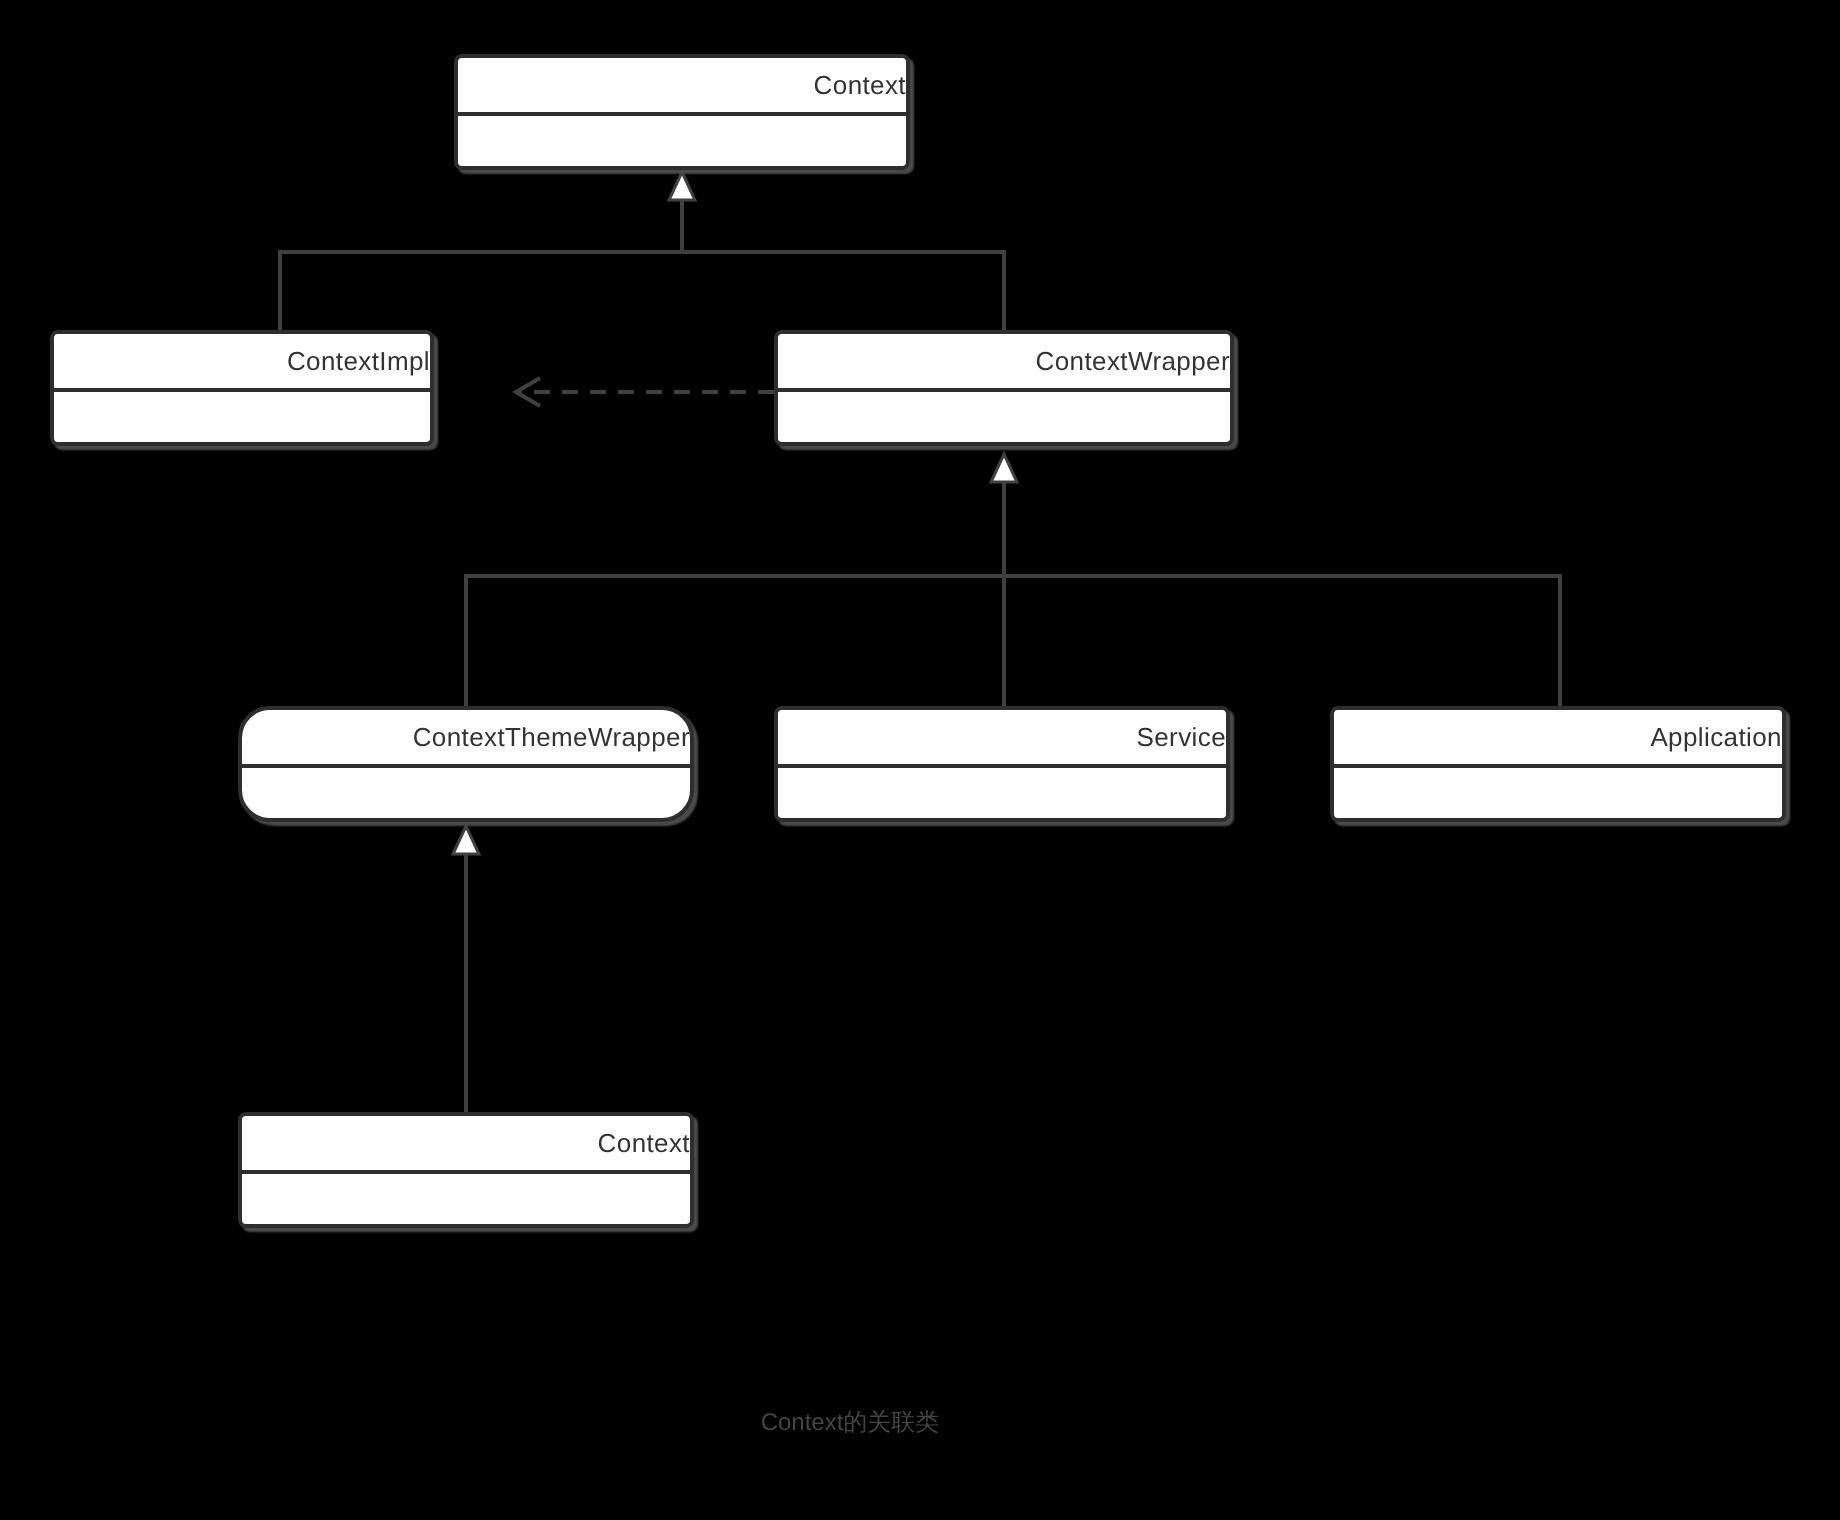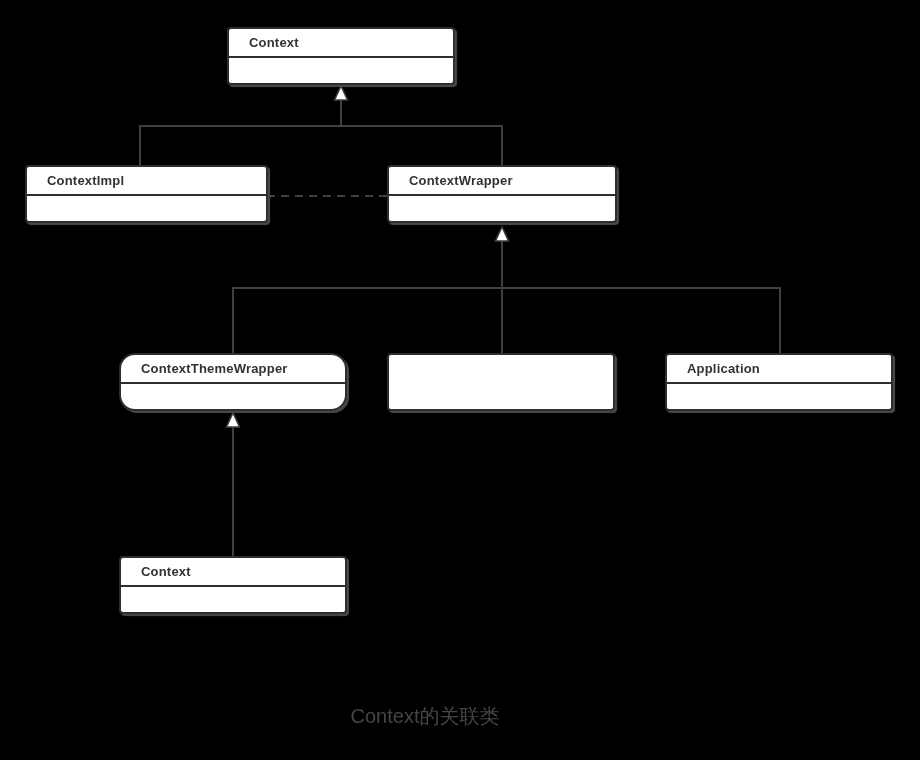--- a/index.html
+++ b/index.html
@@ -31,38 +31,37 @@
     background:var(--box-fill);
     border:2px solid var(--box-border);
     border-radius:4px;
     box-shadow:2px 2px 1px #4a4a4a;
     box-sizing:border-box;
     width:228px;height:58px;
   }
   .uml-title{
     height:27px;line-height:27px;
     border-bottom:2px solid var(--box-border);
-    text-align:left;
-    font-size:13px;font-weight:bold;
+    text-align:right;
+    font-size:13px;font-weight:normal;
     color:var(--title-text);
     letter-spacing:0.2px;
-    padding-left:20px;
   }
   .uml-body{flex:1;}
   .pos-context{left:227px;top:27px;}
-  .pos-contextimpl{left:25px;top:165px;width:243px;}
+  .pos-contextimpl{left:25px;top:165px;width:192px;}
   .pos-contextwrapper{left:387px;top:165px;width:230px;}
   .pos-contextthemewrapper{left:119px;top:353px;border-radius:16px;}
   .pos-service{left:387px;top:353px;}
   .pos-application{left:665px;top:353px;}
   .pos-activity{left:119px;top:556px;}
   .diagram-caption{
     position:absolute;left:0;top:703px;width:850px;
     text-align:center;
-    font-size:20px;
+    font-size:12px;
     color:var(--caption-text);
   }
 </style>
 </head>
 <body>
 
 <div class="canvas">
 
   <svg class="connector-layer" viewBox="0 0 920 760" xmlns="http://www.w3.org/2000/svg">
     
@@ -103,20 +102,21 @@
     <div class="uml-title">ContextWrapper</div>
     <div class="uml-body"></div>
   </div>
 
   <div class="uml-class pos-contextthemewrapper">
     <div class="uml-title">ContextThemeWrapper</div>
     <div class="uml-body"></div>
   </div>
 
   <div class="uml-class pos-service">
+    <div class="uml-title">Service</div>
     <div class="uml-body"></div>
   </div>
 
   <div class="uml-class pos-application">
     <div class="uml-title">Application</div>
     <div class="uml-body"></div>
   </div>
 
   <div class="uml-class pos-activity">
     <div class="uml-title">Context</div>

